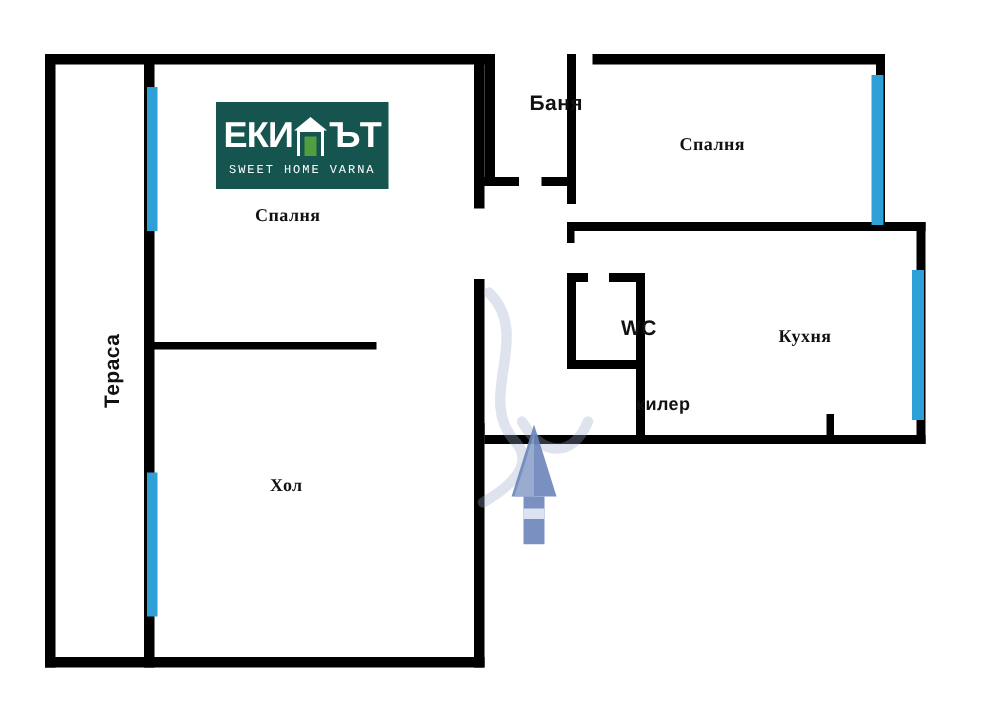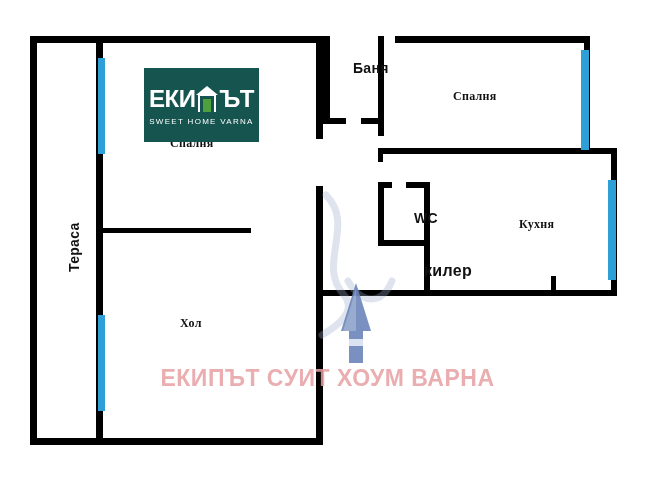--- a/index.html
+++ b/index.html
@@ -32,33 +32,33 @@
   .room-label {
     position: absolute;
     font-family: "Liberation Sans", sans-serif;
     font-weight: bold;
     color: #111111;
     white-space: nowrap;
     letter-spacing: 0.3px;
   }
   .room-label.lg { font-size: 12px; font-family: Liberation Serif, serif; }
   .room-label.md { font-size: 14px; }
-  .room-label.sm { font-size: 16px; padding-left: 39px; }
+  .room-label.sm { font-size: 12px; padding-left: 39px; }
   .room-label.rot {
     transform-origin: 0 0;
     transform: rotate(-90deg);
   }
 
   
   #logo {
     position: absolute;
     left: 144px;
     top: 68px;
     width: 115px;
-    height: 74px;
+    height: 58px;
     background: #15544f;
     display: flex;
     flex-direction: column;
     align-items: center;
     justify-content: center;
   }
   #logo-word {
     position: relative;
     display: flex;
     align-items: center;
@@ -97,21 +97,21 @@
     box-sizing: border-box;
   }
   #logo-house .door {
     position: absolute;
     left: 7px; top: 13px;
     width: 8px; height: 13px;
     background: #4f9f3f;
   }
   #logo-sub {
     color: #ffffff;
-    font-family: Liberation Sans, sans-serif;
+    font-family: Liberation Mono, monospace;
     font-size: 8px;
     letter-spacing: 1.3px;
     margin-top: 3px;
   }
 
   
   #wm-text {
     position: absolute;
     left: 0;
     top: 365px;
@@ -220,15 +220,14 @@
 
   <div id="wm-arrow">
     <svg viewBox="0 0 32 80" width="32" height="80" aria-hidden="true">
       <polygon points="16,0 31,48 1,48" fill="#6b85bb"></polygon>
       <polygon points="16,6 16,48 3,48" fill="#8fa4cc"></polygon>
       <rect x="9" y="48" width="14" height="32" fill="#6b85bb"></rect>
       <rect x="9" y="56" width="14" height="7" fill="#d9e0ef"></rect>
     </svg>
   </div>
 
-  <div id="wm-text">ЕКИПЪТ СУИТ ХОУМ ВАРНА</div>
 
 </div>
 
 </body></html>

